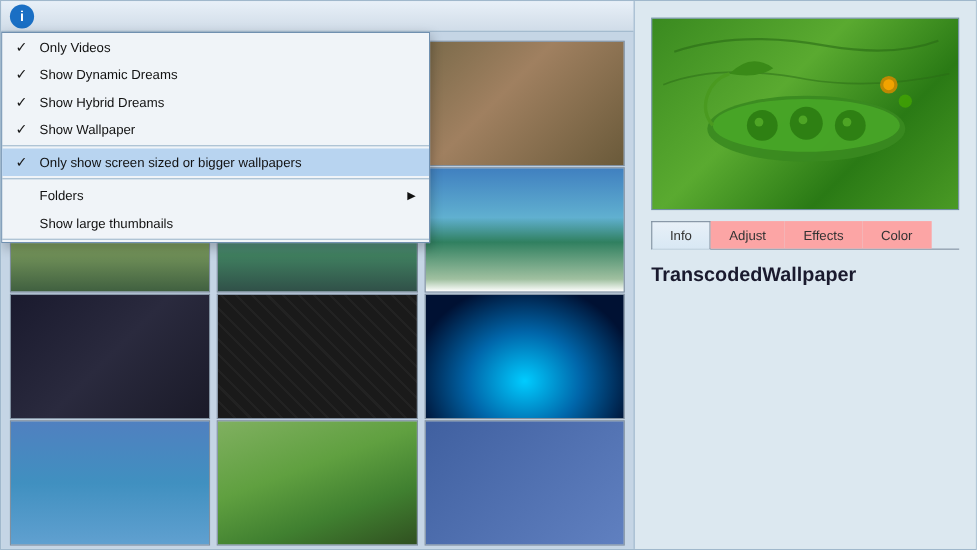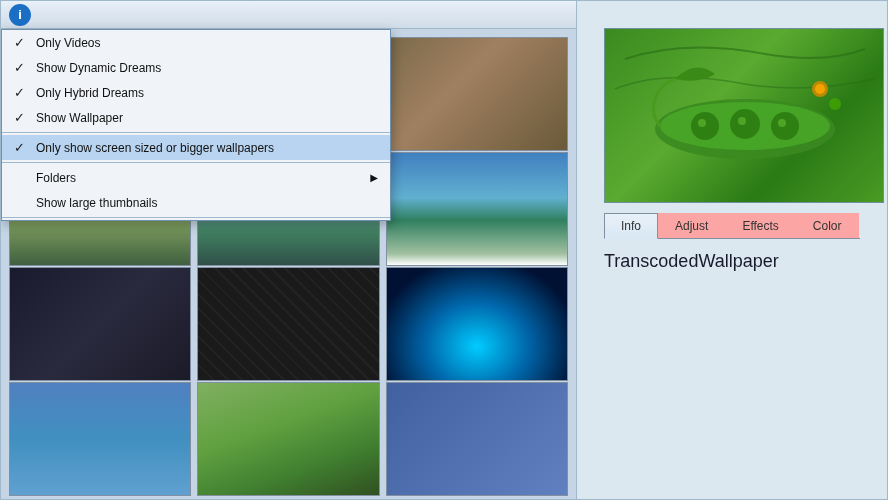--- a/index.html
+++ b/index.html
@@ -136,21 +136,21 @@
     .left-panel .wallpaper-grid::-webkit-scrollbar { width: 8px; }
     .left-panel .wallpaper-grid::-webkit-scrollbar-track { background: #c0d0e0; }
     .left-panel .wallpaper-grid::-webkit-scrollbar-thumb { background: #8090a0; border-radius: 4px; }
 
     
     .right-panel {
       width: 310px;
       background: #dce8f0;
       display: flex;
       flex-direction: column;
-      padding: 12px;
+      padding: 0;
     }
 
     .preview-area {
       padding: 15px 15px 10px 15px;
     }
 
     .preview-image {
       width: 280px;
       height: 175px;
       background: linear-gradient(135deg, #2a7a2a 0%, #3d9a3d 30%, #5a5a10 60%, #2d6d10 80%, #4a8a20 100%);
@@ -192,21 +192,21 @@
     .tab:not(.active) {
       background: #fca5a5;
     }
 
     .info-section {
       padding: 12px 15px;
     }
 
     .wallpaper-title {
       font-size: 18px;
-      font-weight: 400;
+      font-weight: 700;
       color: #1a1a2e;
       margin-bottom: 20px;
     }
 
     .wallpaper-meta {
       font-size: 11px;
       color: #555;
     }
   </style>
 </head>
@@ -226,21 +226,21 @@
           <span>Only Videos</span>
         </div>
 
         <div class="menu-item">
           <span class="checkmark">✓</span>
           <span>Show Dynamic Dreams</span>
         </div>
 
         <div class="menu-item">
           <span class="checkmark">✓</span>
-          <span>Only Hybrid Dreams</span>
+          <span>Show Hybrid Dreams</span>
         </div>
 
         <div class="menu-item">
           <span class="checkmark">✓</span>
           <span>Show Wallpaper</span>
         </div>
         <div class="menu-separator"></div>
 
         <div class="menu-item highlighted">
           <span class="checkmark">✓</span>

